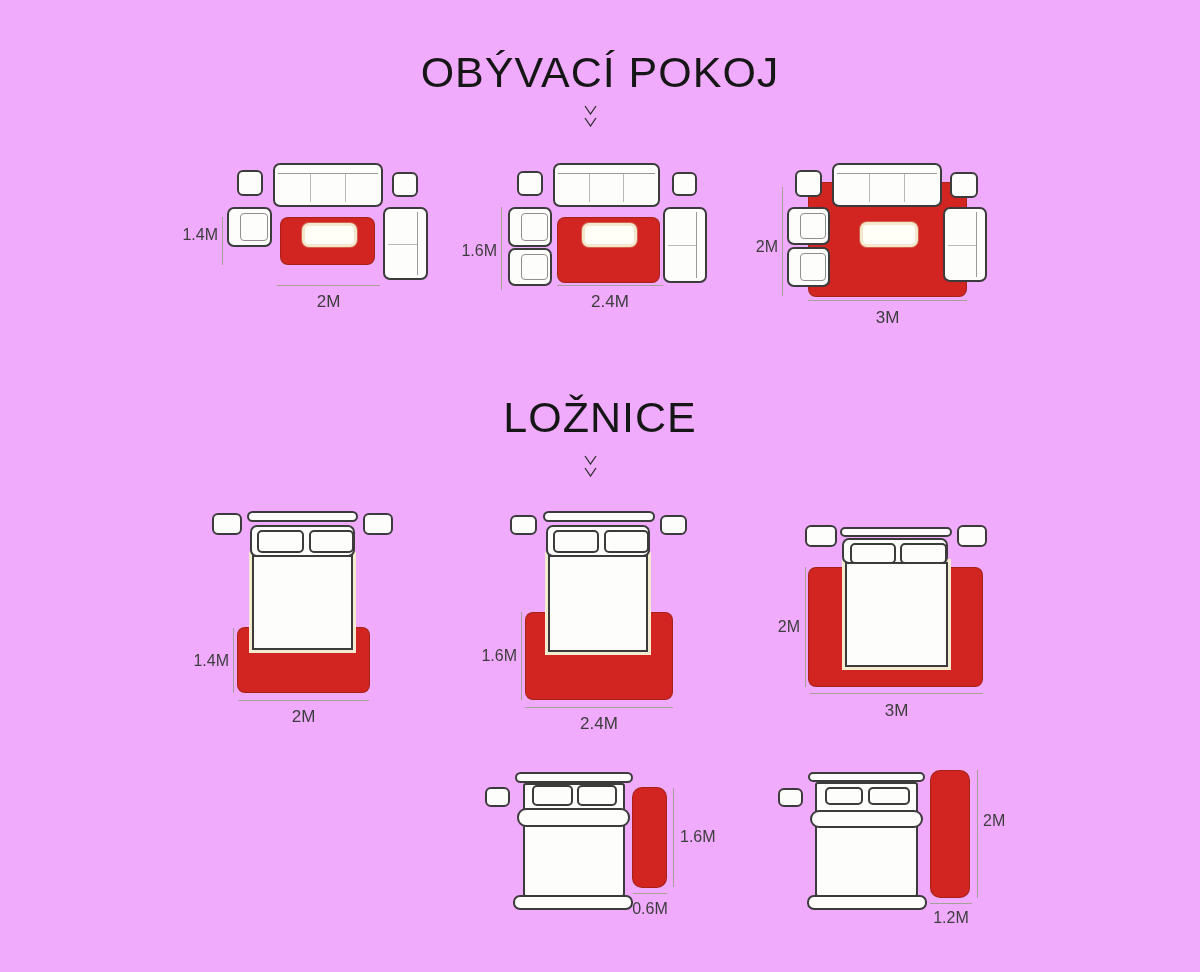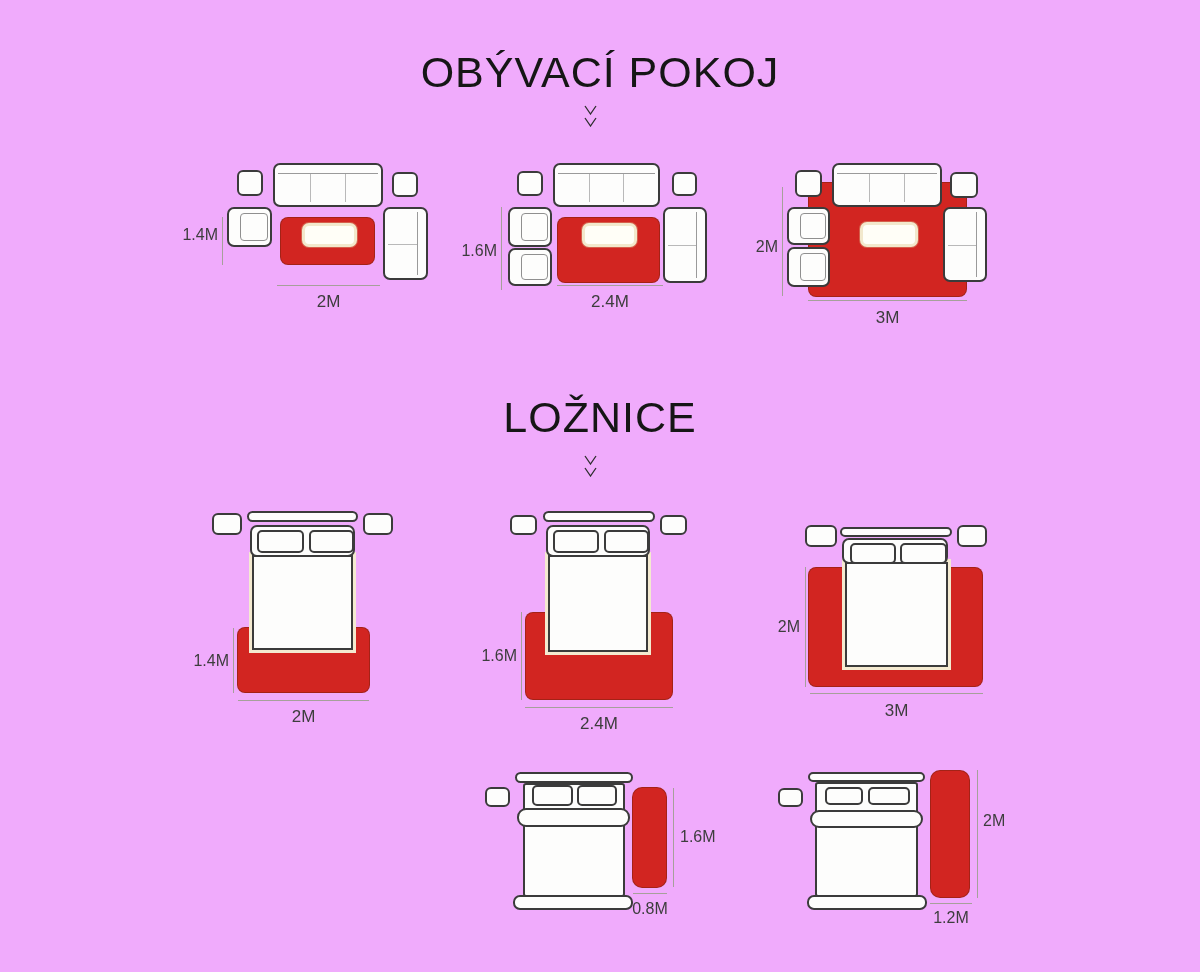--- a/index.html
+++ b/index.html
@@ -204,21 +204,21 @@
     <div class="abs hboard" style="left:35px;top:7px;width:118px;height:11px;"></div>
     <div class="abs bbody" style="left:43px;top:18px;width:102px;height:114px;border-radius:3px;"></div>
     <div class="abs pillow" style="left:52px;top:20px;width:41px;height:21px;z-index:3;"></div>
     <div class="abs pillow" style="left:97px;top:20px;width:40px;height:21px;z-index:3;"></div>
     <div class="abs bbar" style="left:37px;top:43px;width:113px;height:19px;"></div>
     <div class="abs fboard" style="left:33px;top:130px;width:120px;height:15px;"></div>
     <div class="abs runner" style="left:152px;top:22px;width:35px;height:101px;"></div>
     <div class="dim-v" style="left:193px;top:23px;height:99px;"></div>
     <div class="dim-label lab-l" style="left:200px;top:63px;width:45px;">1.6M</div>
     <div class="dim-h" style="left:153px;top:128px;width:34px;"></div>
-    <div class="dim-label lab-c" style="left:148px;top:135px;width:44px;">0.8M</div>
+    <div class="dim-label lab-c" style="left:148px;top:135px;width:44px;">0.6M</div>
   </div>
 
   <div class="diagram" style="left:775px;top:750px;width:245px;height:180px;">
     <div class="abs sidetable" style="left:3px;top:38px;width:25px;height:19px;"></div>
     <div class="abs hboard" style="left:33px;top:22px;width:117px;height:10px;"></div>
     <div class="abs bbody" style="left:40px;top:32px;width:103px;height:115px;border-radius:3px;"></div>
     <div class="abs pillow" style="left:50px;top:37px;width:38px;height:18px;z-index:3;"></div>
     <div class="abs pillow" style="left:93px;top:37px;width:42px;height:18px;z-index:3;"></div>
     <div class="abs bbar" style="left:35px;top:60px;width:113px;height:18px;"></div>
     <div class="abs fboard" style="left:32px;top:145px;width:120px;height:15px;"></div>

